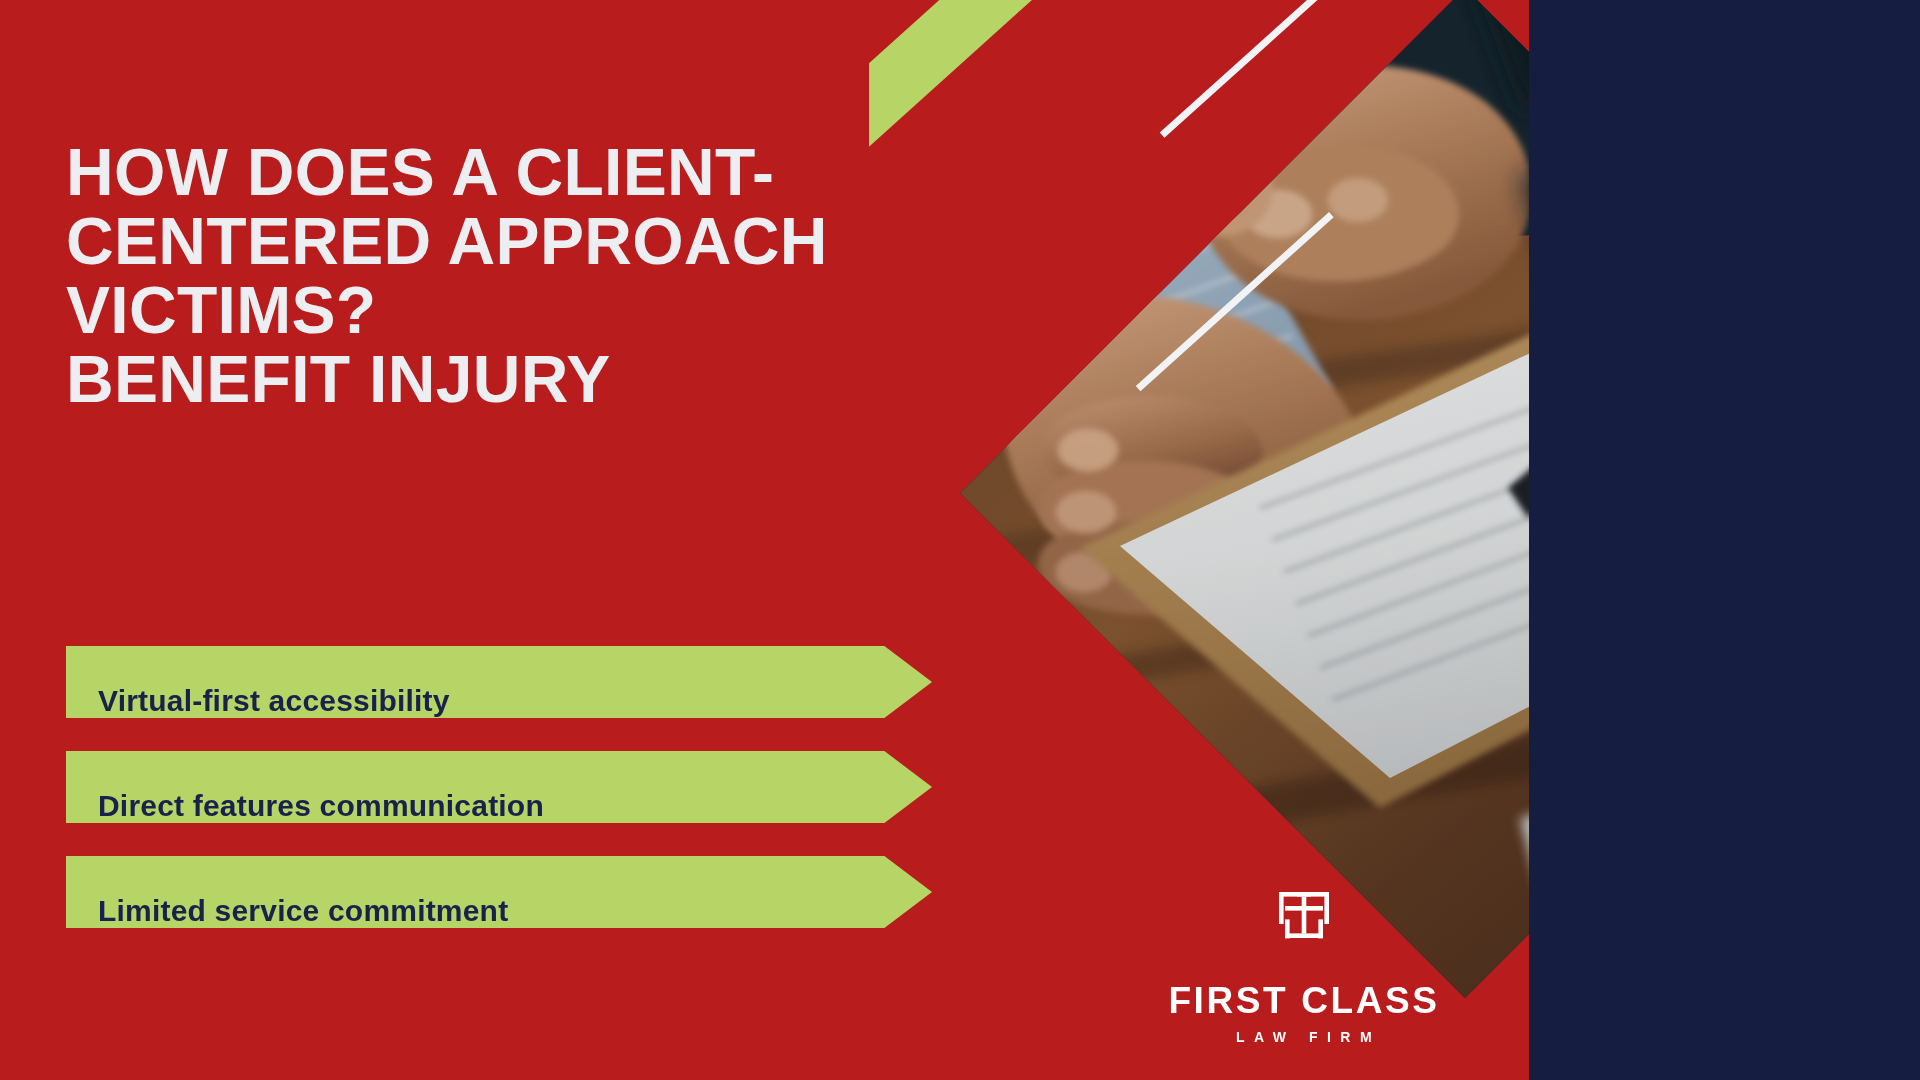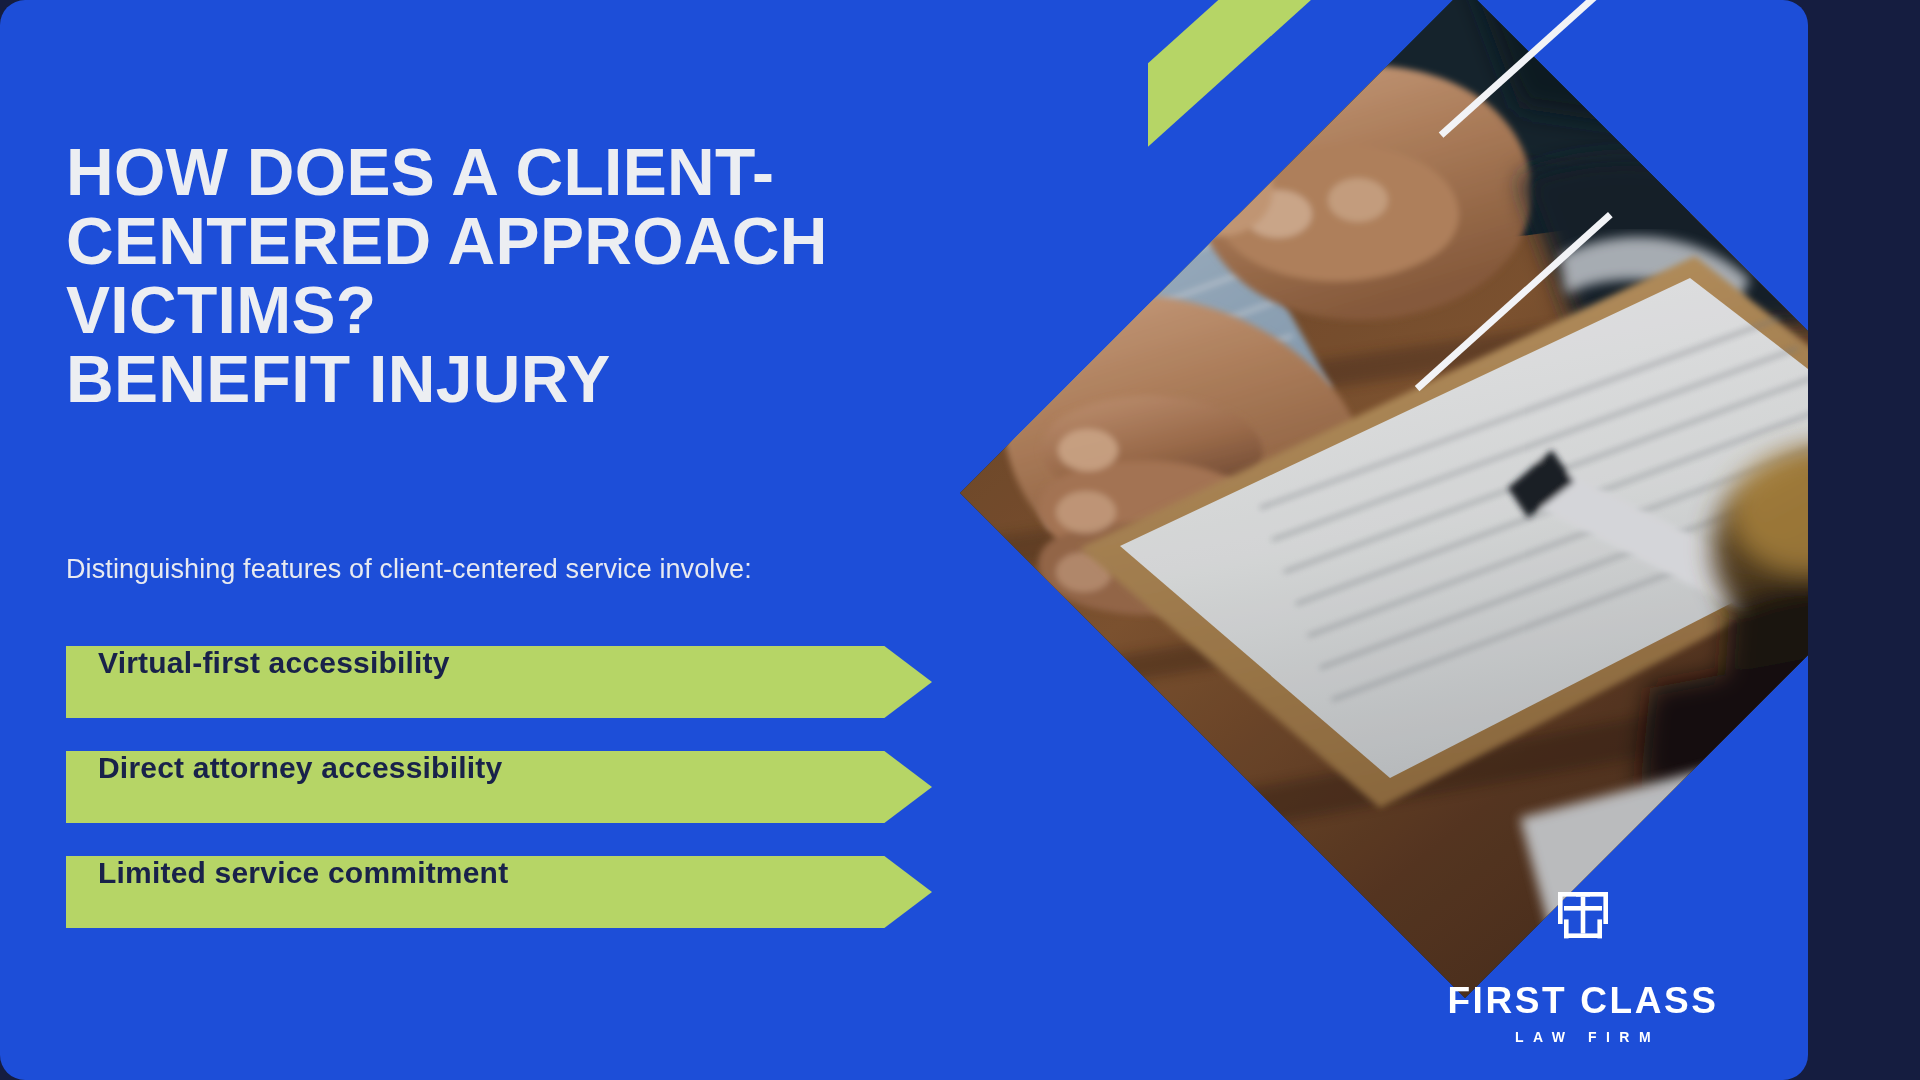--- a/index.html
+++ b/index.html
@@ -7,24 +7,23 @@
 
   html, body {
     width:1920px; height:1080px;
     overflow:hidden;
     background:#151d40;
     font-family:"Liberation Sans", sans-serif;
   }
 
   #poster {
     position:relative;
-    width:1808px; height:1080px;
-    background:#1d4ed8;
+    width:1529px; height:1080px;
+    background:#b91c1c;
     overflow:hidden;
-    border-radius:25px;
   }
 
   
   .photo-diamond {
     position:absolute;
     top:-12px;
     left:960px;
     width:1010px;
     height:1010px;
     -webkit-clip-path: polygon(50% 0%, 100% 50%, 50% 100%, 0% 50%);
@@ -99,21 +98,21 @@
   }
   .banner {
     position:relative;
     width:866px;
     height:72px;
     margin-bottom:33px;
     background:#b6d566;
     -webkit-clip-path: polygon(0 0, 94.5% 0, 100% 50%, 94.5% 100%, 0 100%);
     clip-path: polygon(0 0, 94.5% 0, 100% 50%, 94.5% 100%, 0 100%);
     display:flex;
-    align-items:flex-start;
+    align-items:flex-end;
   }
   .banner-label {
     color:#19224a;
     font-size:30px;
     font-weight:700;
     letter-spacing:0.2px;
     padding-left:32px;
     white-space:nowrap;
   }
 
@@ -334,28 +333,27 @@
 
   <div class="content">
 
     <h1 class="headline">
       <span class="hl-line">HOW DOES A CLIENT-</span>
       <span class="hl-line">CENTERED APPROACH</span>
       <span class="hl-line">VICTIMS?</span>
       <span class="hl-line">BENEFIT INJURY</span>
     </h1>
 
-    <p class="subtitle">Distinguishing features of client-centered service involve:</p>
 
     <div class="banner-list">
       <div class="banner">
         <span class="banner-label">Virtual-first accessibility</span>
       </div>
       <div class="banner">
-        <span class="banner-label">Direct attorney accessibility</span>
+        <span class="banner-label">Direct features communication</span>
       </div>
       <div class="banner">
         <span class="banner-label">Limited service commitment</span>
       </div>
     </div>
 
   </div>
 
   <div class="logo">
     <svg class="logo-mark" viewBox="0 0 62 56">

